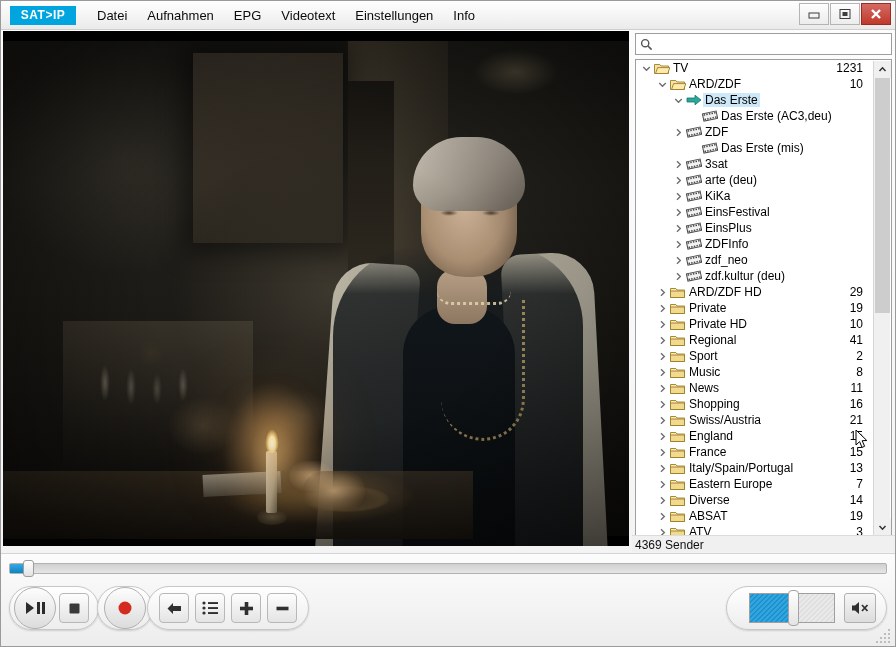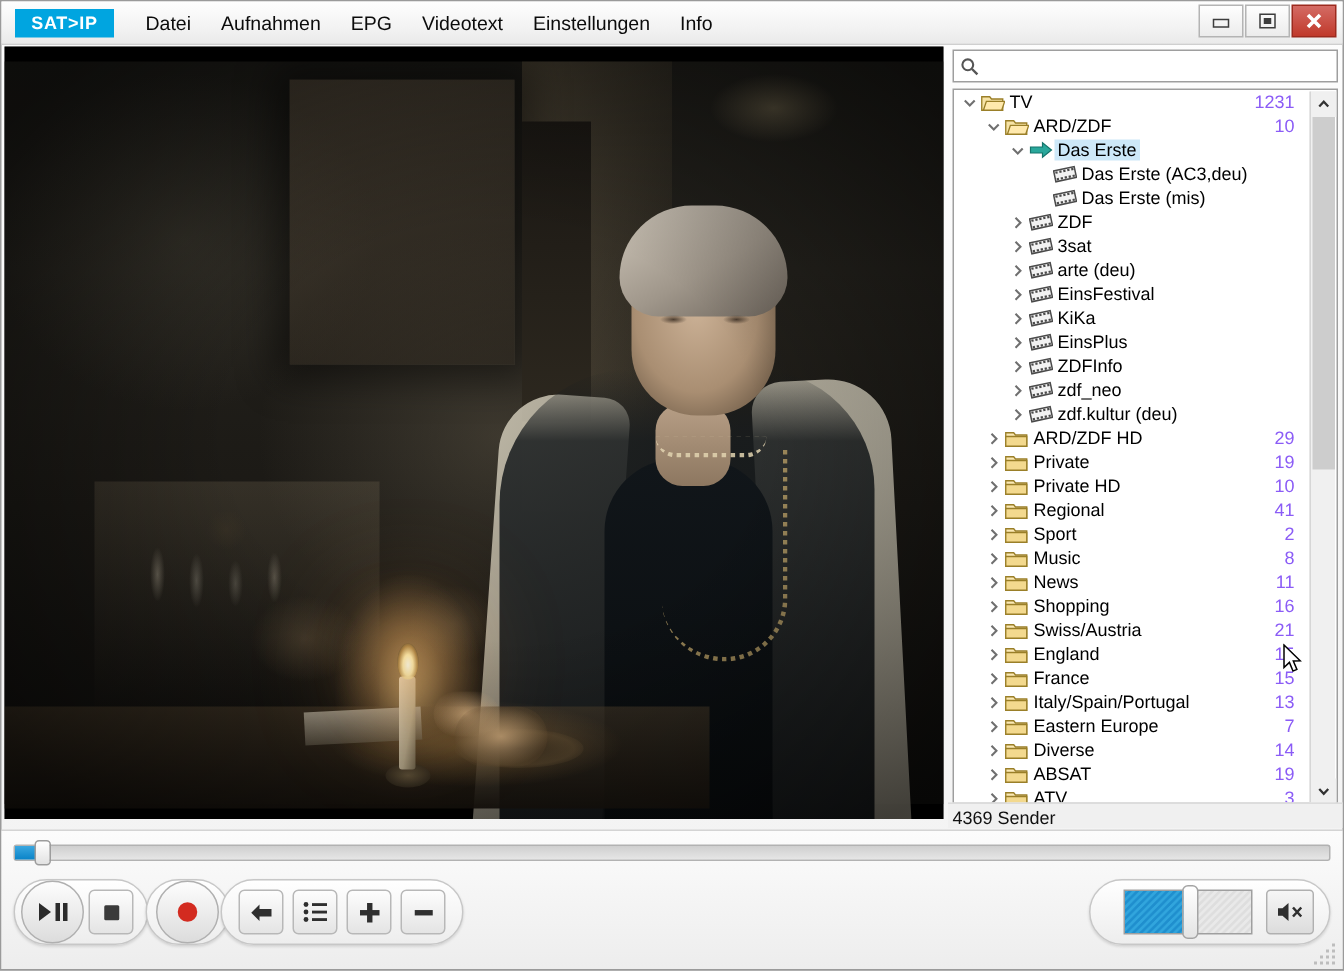--- a/index.html
+++ b/index.html
@@ -260,21 +260,21 @@
     display: flex; align-items: center; justify-content: center;
     color: #6f6f6f;
     flex: 0 0 14px;
   }
   .row .twisty.empty { visibility: hidden; }
   .ico { width: 18px; height: 16px; display:flex; align-items:center; justify-content:center; flex: 0 0 18px; }
   .lbl { padding: 0 2px; line-height: 14px; text-align: right; }
   .lbl.sel { background: #cde8f8; }
   .cnt {
     position: absolute; right: 12px;
-    color: #8b5cf6;
+    color: #000000;
     font-size: 12px;
   }
   
   #vsb {
     position: absolute; right: 1px; top: 1px;
     width: 17px; height: 475px;
     background: #f0f0f0;
     border-left: 1px solid #d6d6d6;
   }
   .sbtn {
@@ -535,65 +535,65 @@
                   <rect x="7.300000000000001" y="7.6" width="1.5" height="1.5" fill="#4a4a4a"></rect>
                   <rect x="10.000000000000002" y="3.1" width="1.5" height="1.5" fill="#4a4a4a"></rect>
                   <rect x="10.000000000000002" y="7.6" width="1.5" height="1.5" fill="#4a4a4a"></rect>
                   <rect x="12.700000000000001" y="3.1" width="1.5" height="1.5" fill="#4a4a4a"></rect>
                   <rect x="12.700000000000001" y="7.6" width="1.5" height="1.5" fill="#4a4a4a"></rect>
                 </g>
               </svg>
             </span>
             <span class="lbl">Das Erste (AC3,deu)</span>
           </div>
-          <div class="row" style="padding-left: 51px;">
-            <span class="twisty empty"></span>
+          <div class="row" style="padding-left: 35px;">
+            <span class="twisty">
+              <svg width="9" height="9" viewBox="0 0 9 9">
+                <path d="M3 1.2 L6.3 4.5 L3 7.8" fill="none" stroke="#707070" stroke-width="1.4"></path>
+              </svg>
+            </span>
             <span class="ico">
               <svg width="16" height="12" viewBox="0 0 16 12">
                 <g transform="rotate(-12 8 6)">
                   <rect x="1" y="2.4" width="14" height="7.4" fill="#f2f2f2" stroke="#4a4a4a" stroke-width="1"></rect>
                   <rect x="1.9" y="3.1" width="1.5" height="1.5" fill="#4a4a4a"></rect>
                   <rect x="1.9" y="7.6" width="1.5" height="1.5" fill="#4a4a4a"></rect>
                   <rect x="4.6" y="3.1" width="1.5" height="1.5" fill="#4a4a4a"></rect>
                   <rect x="4.6" y="7.6" width="1.5" height="1.5" fill="#4a4a4a"></rect>
                   <rect x="7.300000000000001" y="3.1" width="1.5" height="1.5" fill="#4a4a4a"></rect>
                   <rect x="7.300000000000001" y="7.6" width="1.5" height="1.5" fill="#4a4a4a"></rect>
                   <rect x="10.000000000000002" y="3.1" width="1.5" height="1.5" fill="#4a4a4a"></rect>
                   <rect x="10.000000000000002" y="7.6" width="1.5" height="1.5" fill="#4a4a4a"></rect>
                   <rect x="12.700000000000001" y="3.1" width="1.5" height="1.5" fill="#4a4a4a"></rect>
                   <rect x="12.700000000000001" y="7.6" width="1.5" height="1.5" fill="#4a4a4a"></rect>
                 </g>
               </svg>
             </span>
-            <span class="lbl">Das Erste (mis)</span>
-          </div>
-          <div class="row" style="padding-left: 35px;">
-            <span class="twisty">
-              <svg width="9" height="9" viewBox="0 0 9 9">
-                <path d="M3 1.2 L6.3 4.5 L3 7.8" fill="none" stroke="#707070" stroke-width="1.4"></path>
-              </svg>
-            </span>
+            <span class="lbl">ZDF</span>
+          </div>
+          <div class="row" style="padding-left: 51px;">
+            <span class="twisty empty"></span>
             <span class="ico">
               <svg width="16" height="12" viewBox="0 0 16 12">
                 <g transform="rotate(-12 8 6)">
                   <rect x="1" y="2.4" width="14" height="7.4" fill="#f2f2f2" stroke="#4a4a4a" stroke-width="1"></rect>
                   <rect x="1.9" y="3.1" width="1.5" height="1.5" fill="#4a4a4a"></rect>
                   <rect x="1.9" y="7.6" width="1.5" height="1.5" fill="#4a4a4a"></rect>
                   <rect x="4.6" y="3.1" width="1.5" height="1.5" fill="#4a4a4a"></rect>
                   <rect x="4.6" y="7.6" width="1.5" height="1.5" fill="#4a4a4a"></rect>
                   <rect x="7.300000000000001" y="3.1" width="1.5" height="1.5" fill="#4a4a4a"></rect>
                   <rect x="7.300000000000001" y="7.6" width="1.5" height="1.5" fill="#4a4a4a"></rect>
                   <rect x="10.000000000000002" y="3.1" width="1.5" height="1.5" fill="#4a4a4a"></rect>
                   <rect x="10.000000000000002" y="7.6" width="1.5" height="1.5" fill="#4a4a4a"></rect>
                   <rect x="12.700000000000001" y="3.1" width="1.5" height="1.5" fill="#4a4a4a"></rect>
                   <rect x="12.700000000000001" y="7.6" width="1.5" height="1.5" fill="#4a4a4a"></rect>
                 </g>
               </svg>
             </span>
-            <span class="lbl">ZDF</span>
+            <span class="lbl">Das Erste (mis)</span>
           </div>
           <div class="row" style="padding-left: 35px;">
             <span class="twisty">
               <svg width="9" height="9" viewBox="0 0 9 9">
                 <path d="M3 1.2 L6.3 4.5 L3 7.8" fill="none" stroke="#707070" stroke-width="1.4"></path>
               </svg>
             </span>
             <span class="ico">
               <svg width="16" height="12" viewBox="0 0 16 12">
                 <g transform="rotate(-12 8 6)">
@@ -654,21 +654,21 @@
                   <rect x="4.6" y="7.6" width="1.5" height="1.5" fill="#4a4a4a"></rect>
                   <rect x="7.300000000000001" y="3.1" width="1.5" height="1.5" fill="#4a4a4a"></rect>
                   <rect x="7.300000000000001" y="7.6" width="1.5" height="1.5" fill="#4a4a4a"></rect>
                   <rect x="10.000000000000002" y="3.1" width="1.5" height="1.5" fill="#4a4a4a"></rect>
                   <rect x="10.000000000000002" y="7.6" width="1.5" height="1.5" fill="#4a4a4a"></rect>
                   <rect x="12.700000000000001" y="3.1" width="1.5" height="1.5" fill="#4a4a4a"></rect>
                   <rect x="12.700000000000001" y="7.6" width="1.5" height="1.5" fill="#4a4a4a"></rect>
                 </g>
               </svg>
             </span>
-            <span class="lbl">EinsFestival</span>
+            <span class="lbl">KiKa</span>
           </div>
           <div class="row" style="padding-left: 35px;">
             <span class="twisty">
               <svg width="9" height="9" viewBox="0 0 9 9">
                 <path d="M3 1.2 L6.3 4.5 L3 7.8" fill="none" stroke="#707070" stroke-width="1.4"></path>
               </svg>
             </span>
             <span class="ico">
               <svg width="16" height="12" viewBox="0 0 16 12">
                 <g transform="rotate(-12 8 6)">
@@ -679,21 +679,21 @@
                   <rect x="4.6" y="7.6" width="1.5" height="1.5" fill="#4a4a4a"></rect>
                   <rect x="7.300000000000001" y="3.1" width="1.5" height="1.5" fill="#4a4a4a"></rect>
                   <rect x="7.300000000000001" y="7.6" width="1.5" height="1.5" fill="#4a4a4a"></rect>
                   <rect x="10.000000000000002" y="3.1" width="1.5" height="1.5" fill="#4a4a4a"></rect>
                   <rect x="10.000000000000002" y="7.6" width="1.5" height="1.5" fill="#4a4a4a"></rect>
                   <rect x="12.700000000000001" y="3.1" width="1.5" height="1.5" fill="#4a4a4a"></rect>
                   <rect x="12.700000000000001" y="7.6" width="1.5" height="1.5" fill="#4a4a4a"></rect>
                 </g>
               </svg>
             </span>
-            <span class="lbl">KiKa</span>
+            <span class="lbl">EinsFestival</span>
           </div>
           <div class="row" style="padding-left: 35px;">
             <span class="twisty">
               <svg width="9" height="9" viewBox="0 0 9 9">
                 <path d="M3 1.2 L6.3 4.5 L3 7.8" fill="none" stroke="#707070" stroke-width="1.4"></path>
               </svg>
             </span>
             <span class="ico">
               <svg width="16" height="12" viewBox="0 0 16 12">
                 <g transform="rotate(-12 8 6)">

